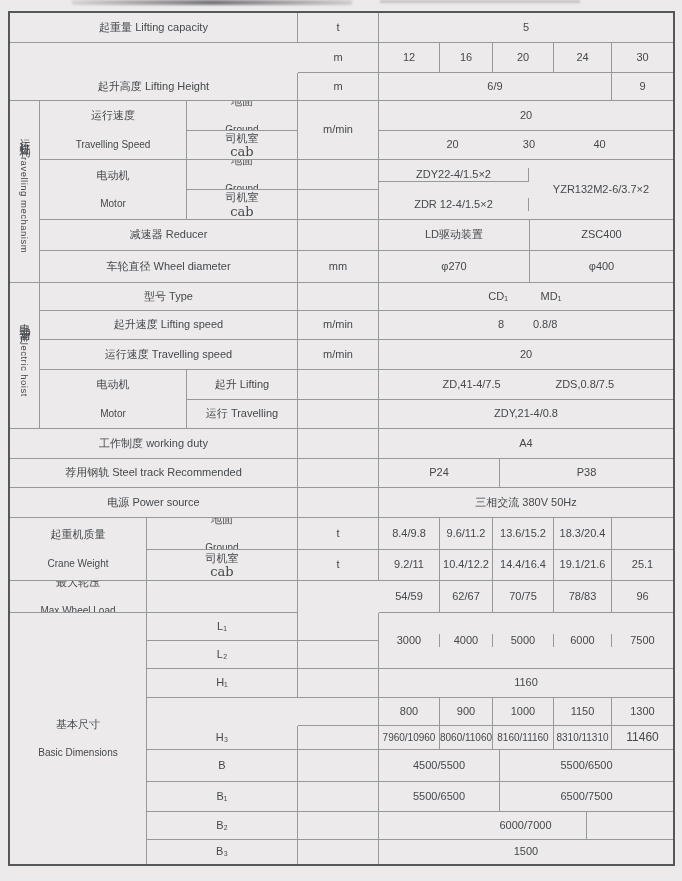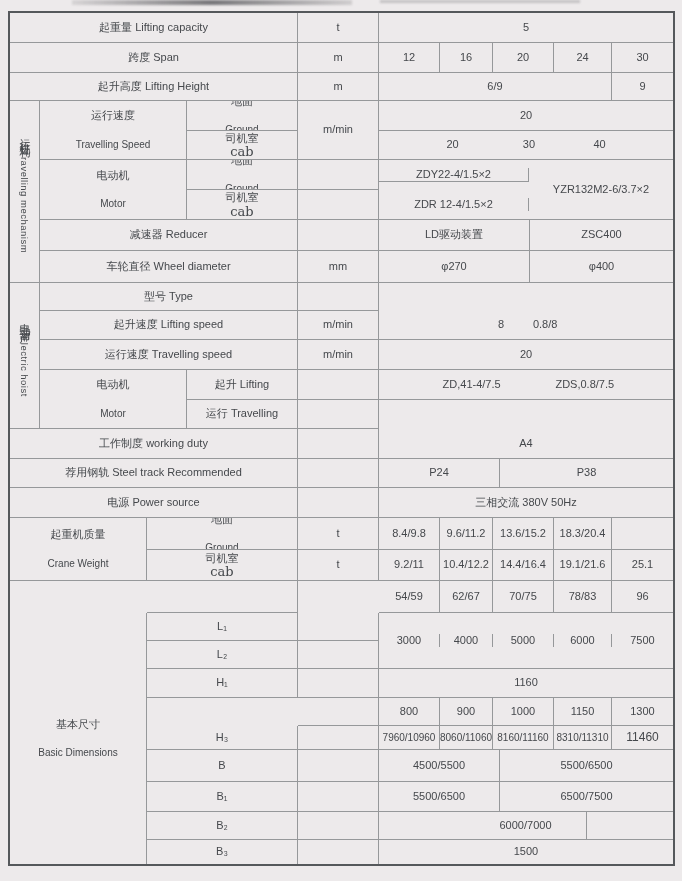--- a/index.html
+++ b/index.html
@@ -64,21 +64,20 @@
 
 <div class="streak"></div>
 <div class="streak2"></div>
 
 <div class="spec-table">
 
   <div class="c" style="grid-area:1/1/2/5">起重量 Lifting capacity</div>
   <div class="c" style="grid-area:1/5/2/6">t</div>
   <div class="c er" style="grid-area:1/6/2/11">5</div>
 
-  <div class="c" style="grid-area:2/1/3/5">跨度 Span</div>
   <div class="c" style="grid-area:2/5/3/6">m</div>
   <div class="c" style="grid-area:2/6/3/7">12</div>
   <div class="c" style="grid-area:2/7/3/8">16</div>
   <div class="c" style="grid-area:2/8/3/9">20</div>
   <div class="c" style="grid-area:2/9/3/10">24</div>
   <div class="c er" style="grid-area:2/10/3/11">30</div>
 
   <div class="c" style="grid-area:3/1/4/5">起升高度 Lifting Height</div>
   <div class="c" style="grid-area:3/5/4/6">m</div>
   <div class="c" style="grid-area:3/6/4/10">6/9</div>
@@ -143,20 +142,24 @@
     <div class="sr">φ400</div>
   </div>
 
   <div class="c vert" style="grid-area:10/1/15/2">
     <span class="vzh">电动葫芦</span>
     <span class="ven">Electric hoist</span>
   </div>
 
   <div class="c" style="grid-area:10/2/11/5">型号 Type</div>
   <div class="c" style="grid-area:10/5/11/6"></div>
+  <div class="c er" style="grid-area:10/6/11/11">
+    <span class="abs" style="left:40.5%">CD₁</span>
+    <span class="abs" style="left:58.5%">MD₁</span>
+  </div>
 
   <div class="c" style="grid-area:11/2/12/5">起升速度 Lifting speed</div>
   <div class="c" style="grid-area:11/5/12/6">m/min</div>
   <div class="c er" style="grid-area:11/6/12/11">
     <span class="abs" style="left:41.5%">8</span>
     <span class="abs" style="left:56.5%">0.8/8</span>
   </div>
 
   <div class="c" style="grid-area:12/2/13/5">运行速度 Travelling speed</div>
   <div class="c" style="grid-area:12/5/13/6">m/min</div>
@@ -167,20 +170,21 @@
     <span class="en">Motor</span>
   </div>
   <div class="c" style="grid-area:13/4/14/5">起升 Lifting</div>
   <div class="c" style="grid-area:14/4/15/5">运行 Travelling</div>
   <div class="c" style="grid-area:13/5/14/6"></div>
   <div class="c" style="grid-area:14/5/15/6"></div>
   <div class="c er" style="grid-area:13/6/14/11">
     <span class="abs" style="left:31.5%">ZD,41-4/7.5</span>
     <span class="abs" style="left:70%">ZDS,0.8/7.5</span>
   </div>
+  <div class="c er" style="grid-area:14/6/15/11">ZDY,21-4/0.8</div>
 
   <div class="c" style="grid-area:15/1/16/5">工作制度 working duty</div>
   <div class="c" style="grid-area:15/5/16/6"></div>
   <div class="c er" style="grid-area:15/6/16/11">A4</div>
 
   <div class="c" style="grid-area:16/1/17/5">荐用钢轨 Steel track Recommended</div>
   <div class="c" style="grid-area:16/5/17/6"></div>
   <div class="c er splitcell" style="grid-area:16/6/17/11">
     <div class="sl w120">P24</div>
     <div class="sr">P38</div>
@@ -208,20 +212,24 @@
   <div class="c" style="grid-area:18/7/19/8">9.6/11.2</div>
   <div class="c" style="grid-area:18/8/19/9">13.6/15.2</div>
   <div class="c" style="grid-area:18/9/19/10">18.3/20.4</div>
   <div class="c er" style="grid-area:18/10/19/11"></div>
   <div class="c" style="grid-area:19/6/20/7">9.2/11</div>
   <div class="c" style="grid-area:19/7/20/8">10.4/12.2</div>
   <div class="c" style="grid-area:19/8/20/9">14.4/16.4</div>
   <div class="c" style="grid-area:19/9/20/10">19.1/21.6</div>
   <div class="c er" style="grid-area:19/10/20/11">25.1</div>
 
+  <div class="c" style="grid-area:20/1/21/3">
+    <span>最大轮压</span>
+    <span class="en">Max.Wheel Load</span>
+  </div>
   <div class="c" style="grid-area:20/3/21/5"></div>
   <div class="c" style="grid-area:20/6/21/7">54/59</div>
   <div class="c" style="grid-area:20/7/21/8">62/67</div>
   <div class="c" style="grid-area:20/8/21/9">70/75</div>
   <div class="c" style="grid-area:20/9/21/10">78/83</div>
   <div class="c er" style="grid-area:20/10/21/11">96</div>
 
   <div class="c eb" style="grid-area:21/1/30/3">
     <span>基本尺寸</span>
     <span class="en">Basic Dimensions</span>

